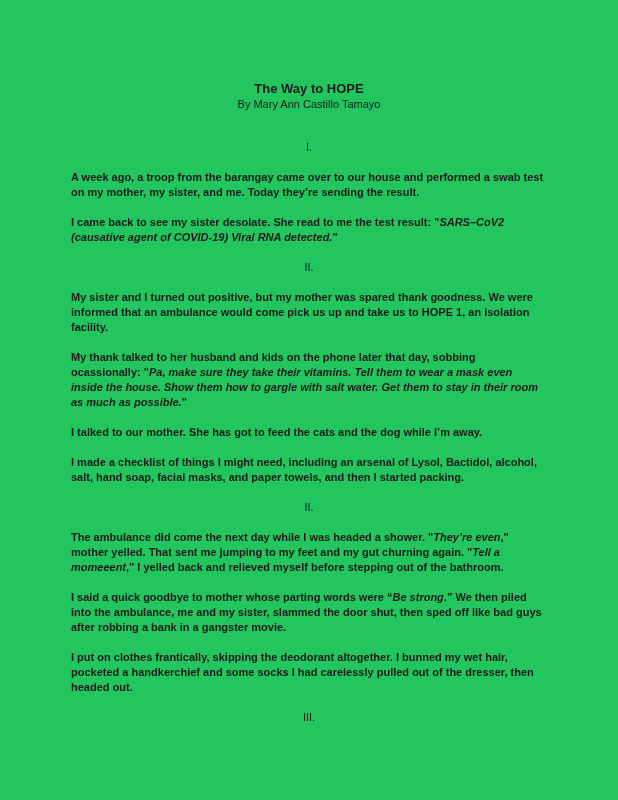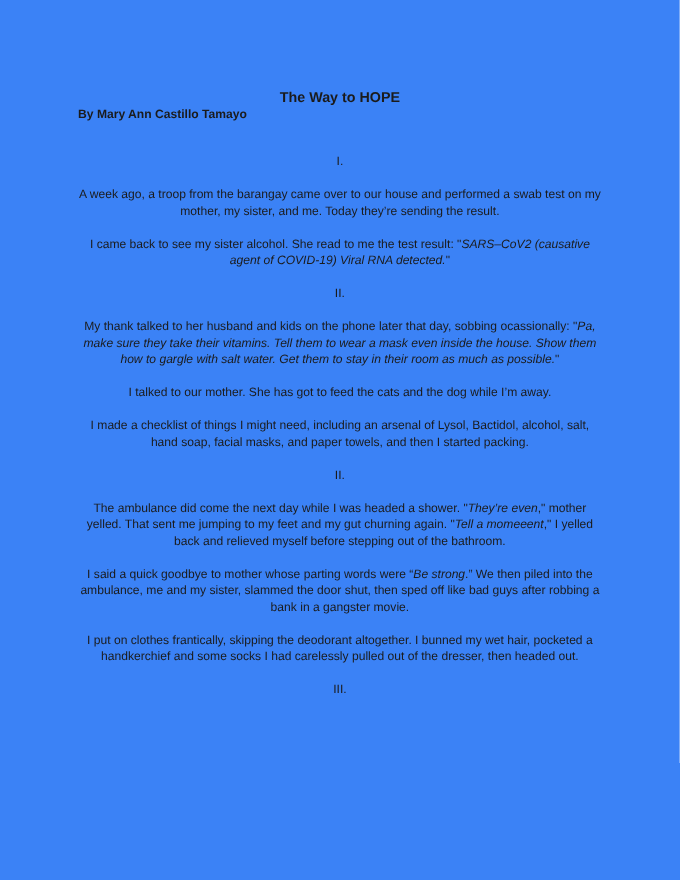--- a/index.html
+++ b/index.html
@@ -6,62 +6,63 @@
     margin: 0;
     padding: 0;
     background: #ffffff;
   }
   .page {
     position: relative;
     width: 618px;
     height: 800px;
     box-sizing: border-box;
     padding: 80px 71px 0 71px;
-    background: #3b82f6;
+    background: #22c55e;
     color: #1b1b1b;
     font-family: "Liberation Sans", sans-serif;
     font-size: 11px;
     line-height: 15px;
     overflow: hidden;
   }
   .doc-title {
     text-align: center;
     font-weight: bold;
     font-size: 13px;
     line-height: 17px;
     margin: 0;
   }
   .doc-byline {
-    text-align: left;
+    text-align: center;
     margin: 0 0 28px 0;
-    font-weight: bold;
   }
   .section-heading {
     text-align: center;
     margin: 0 0 15px 0;
   }
   .para {
     margin: 0 0 15px 0;
-    text-align: center;
+    text-align: left;
+    font-weight: bold;
   }
   .it {
     font-style: italic;
   }
 </style>
 </head>
 <body>
 
 <div class="page">
   <div class="doc-title">The Way to HOPE</div>
   <div class="doc-byline">By Mary Ann Castillo Tamayo</div>
   <div>
       <div class="section-heading">I.</div>
       <p class="para"><span>A week ago, a troop from the barangay came over to our house and performed a swab test on my mother, my sister, and me. Today they’re sending the result.</span></p>
-      <p class="para"><span>I came back to see my sister alcohol. She read to me the test result: "</span><span class="it">SARS–CoV2 (causative agent of COVID-19) Viral RNA detected.</span><span>"</span></p>
+      <p class="para"><span>I came back to see my sister desolate. She read to me the test result: "</span><span class="it">SARS–CoV2 (causative agent of COVID-19) Viral RNA detected.</span><span>"</span></p>
       <div class="section-heading">II.</div>
+      <p class="para"><span>My sister and I turned out positive, but my mother was spared thank goodness. We were informed that an ambulance would come pick us up and take us to HOPE 1, an isolation facility.</span></p>
       <p class="para"><span>My thank talked to her husband and kids on the phone later that day, sobbing ocassionally: "</span><span class="it">Pa, make sure they take their vitamins. Tell them to wear a mask even inside the house. Show them how to gargle with salt water. Get them to stay in their room as much as possible.</span><span>"</span></p>
       <p class="para"><span>I talked to our mother. She has got to feed the cats and the dog while I’m away.</span></p>
       <p class="para"><span>I made a checklist of things I might need, including an arsenal of Lysol, Bactidol, alcohol, salt, hand soap, facial masks, and paper towels, and then I started packing.</span></p>
       <div class="section-heading">II.</div>
       <p class="para"><span>The ambulance did come the next day while I was headed a shower. "</span><span class="it">They’re even</span><span>," mother yelled. That sent me jumping to my feet and my gut churning again. "</span><span class="it">Tell a momeeent</span><span>," I yelled back and relieved myself before stepping out of the bathroom.</span></p>
       <p class="para"><span>I said a quick goodbye to mother whose parting words were “</span><span class="it">Be strong</span><span>.” We then piled into the ambulance, me and my sister, slammed the door shut, then sped off like bad guys after robbing a bank in a gangster movie.</span></p>
       <p class="para"><span>I put on clothes frantically, skipping the deodorant altogether. I bunned my wet hair, pocketed a handkerchief and some socks I had carelessly pulled out of the dresser, then headed out.</span></p>
       <div class="section-heading">III.</div>
     </div>
 </div>

